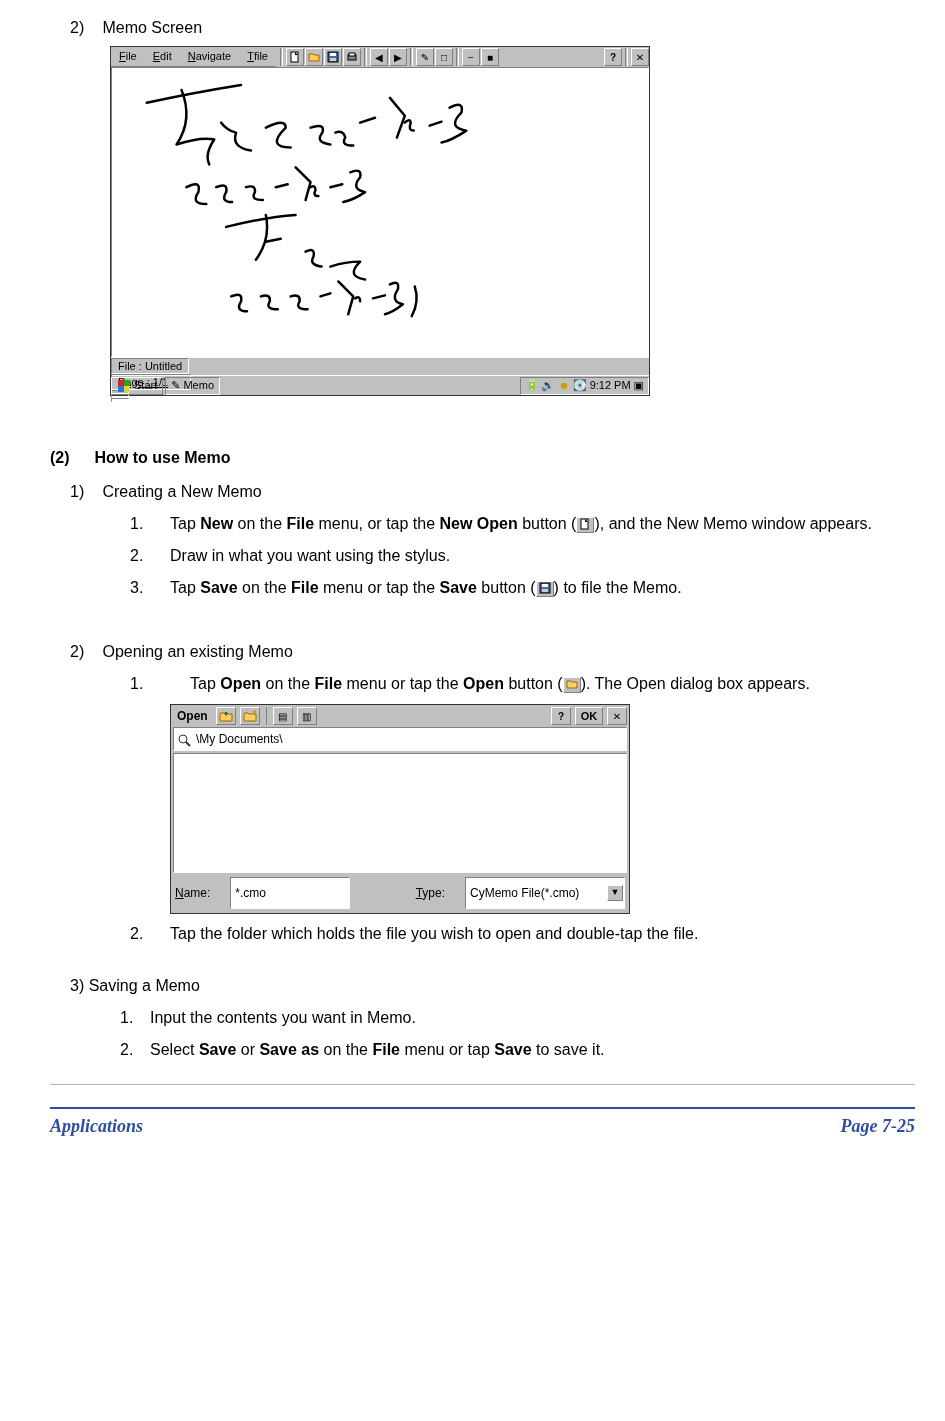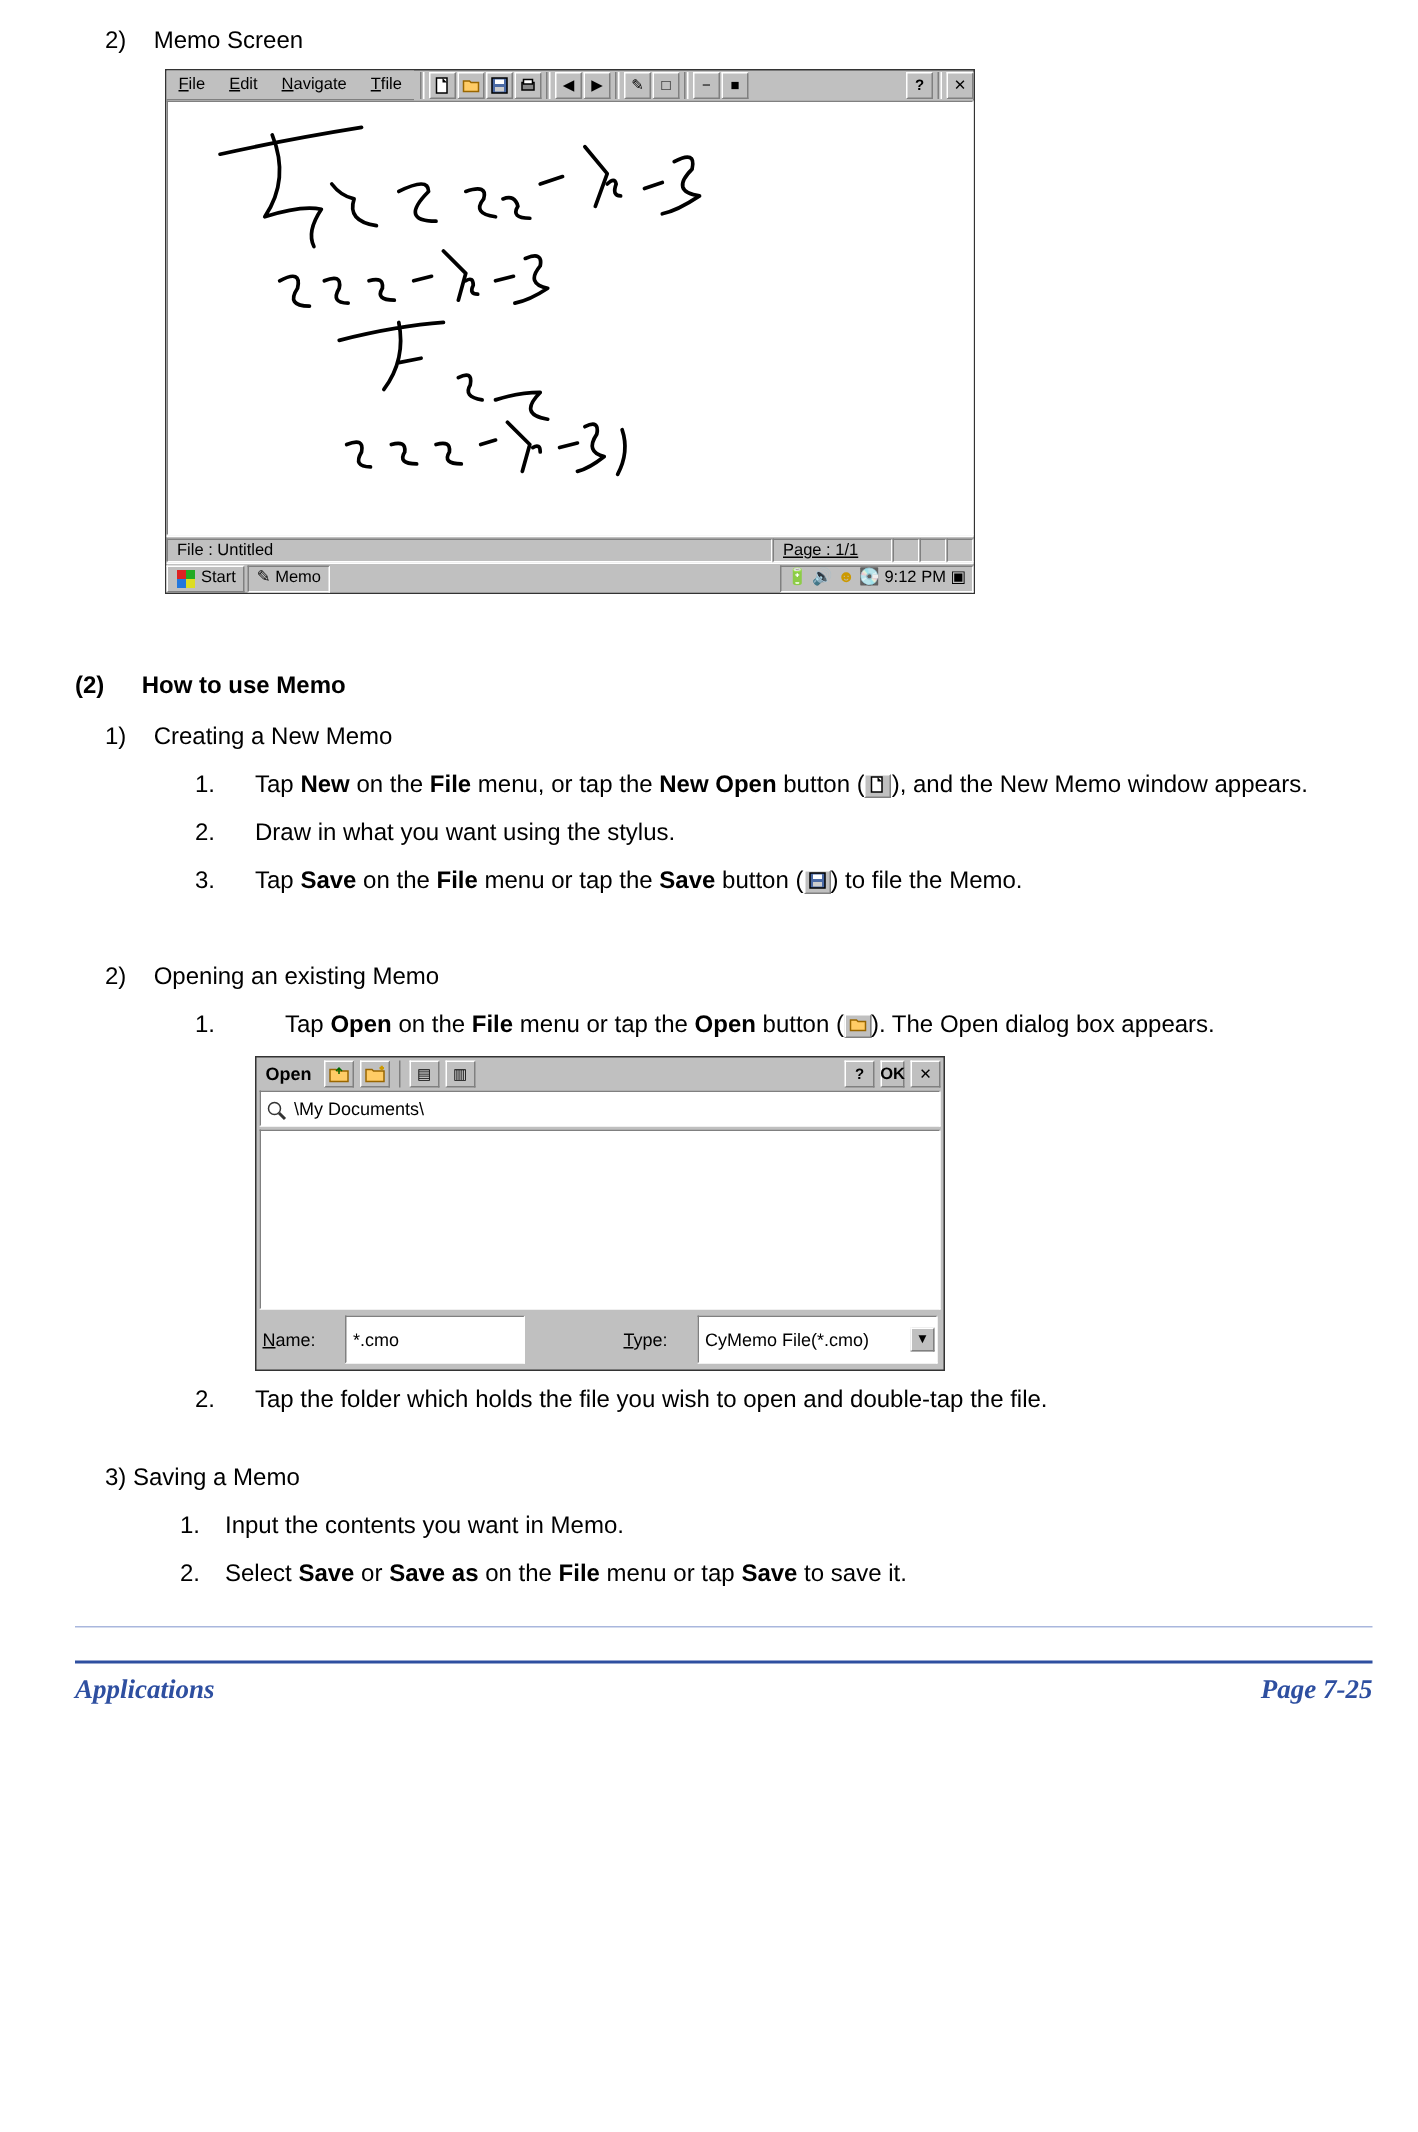--- a/index.html
+++ b/index.html
@@ -70,23 +70,24 @@
       border-right: 1px solid #fff;
       border-bottom: 1px solid #fff;
       position: relative;
       overflow: hidden;
     }
     .canvas-area svg { width: 100%; height: 100%; }
     .statusbar {
       background: #c0c0c0;
       display: flex;
       height: 18px;
-      align-items: flex-end;
+      align-items: flex-start;
       font-size: 11px;
       border-top: 1px solid #fff;
+      flex-direction: column;
     }
     .status-seg {
       padding: 1px 6px;
       border: 1px solid #808080;
       border-top-color: #808080;
       border-left-color: #808080;
       border-right-color: #fff;
       border-bottom-color: #fff;
       height: 16px;
       display: flex;
@@ -167,21 +168,21 @@
     .dlg-title .cap { font-weight: bold; padding: 0 4px; }
     .dlg-title .dlg-btn {
       width: 20px; height: 18px;
       background: #c0c0c0;
       border: 1px solid #fff;
       border-right-color: #808080;
       border-bottom-color: #808080;
       display: inline-flex; align-items: center; justify-content: center;
       font-size: 10px;
     }
-    .dlg-title .dlg-btn.ok { width: 16px; font-weight: bold; font-size: 11px; }
+    .dlg-title .dlg-btn.ok { width: 28px; font-weight: bold; font-size: 11px; }
     .dlg-path {
       background: #fff;
       border: 1px solid #808080;
       border-bottom-color: #fff; border-right-color: #fff;
       margin: 0 2px;
       padding: 2px 4px;
       display: flex; align-items: flex-end; gap: 4px;
     }
     .dlg-path .mag {
       width: 14px; height: 14px;

